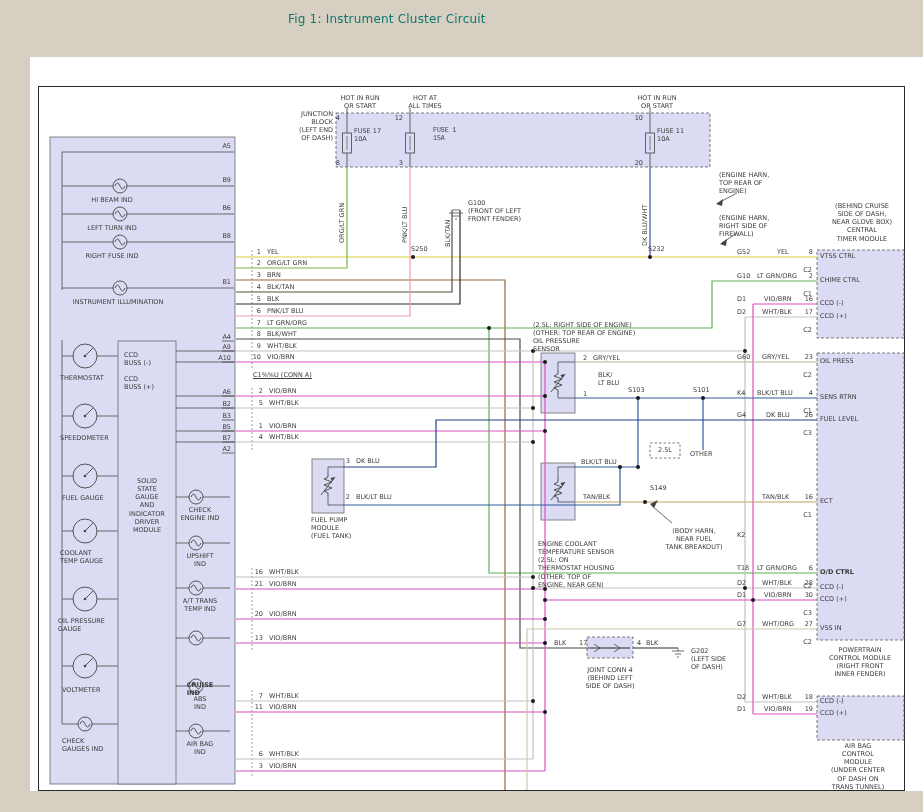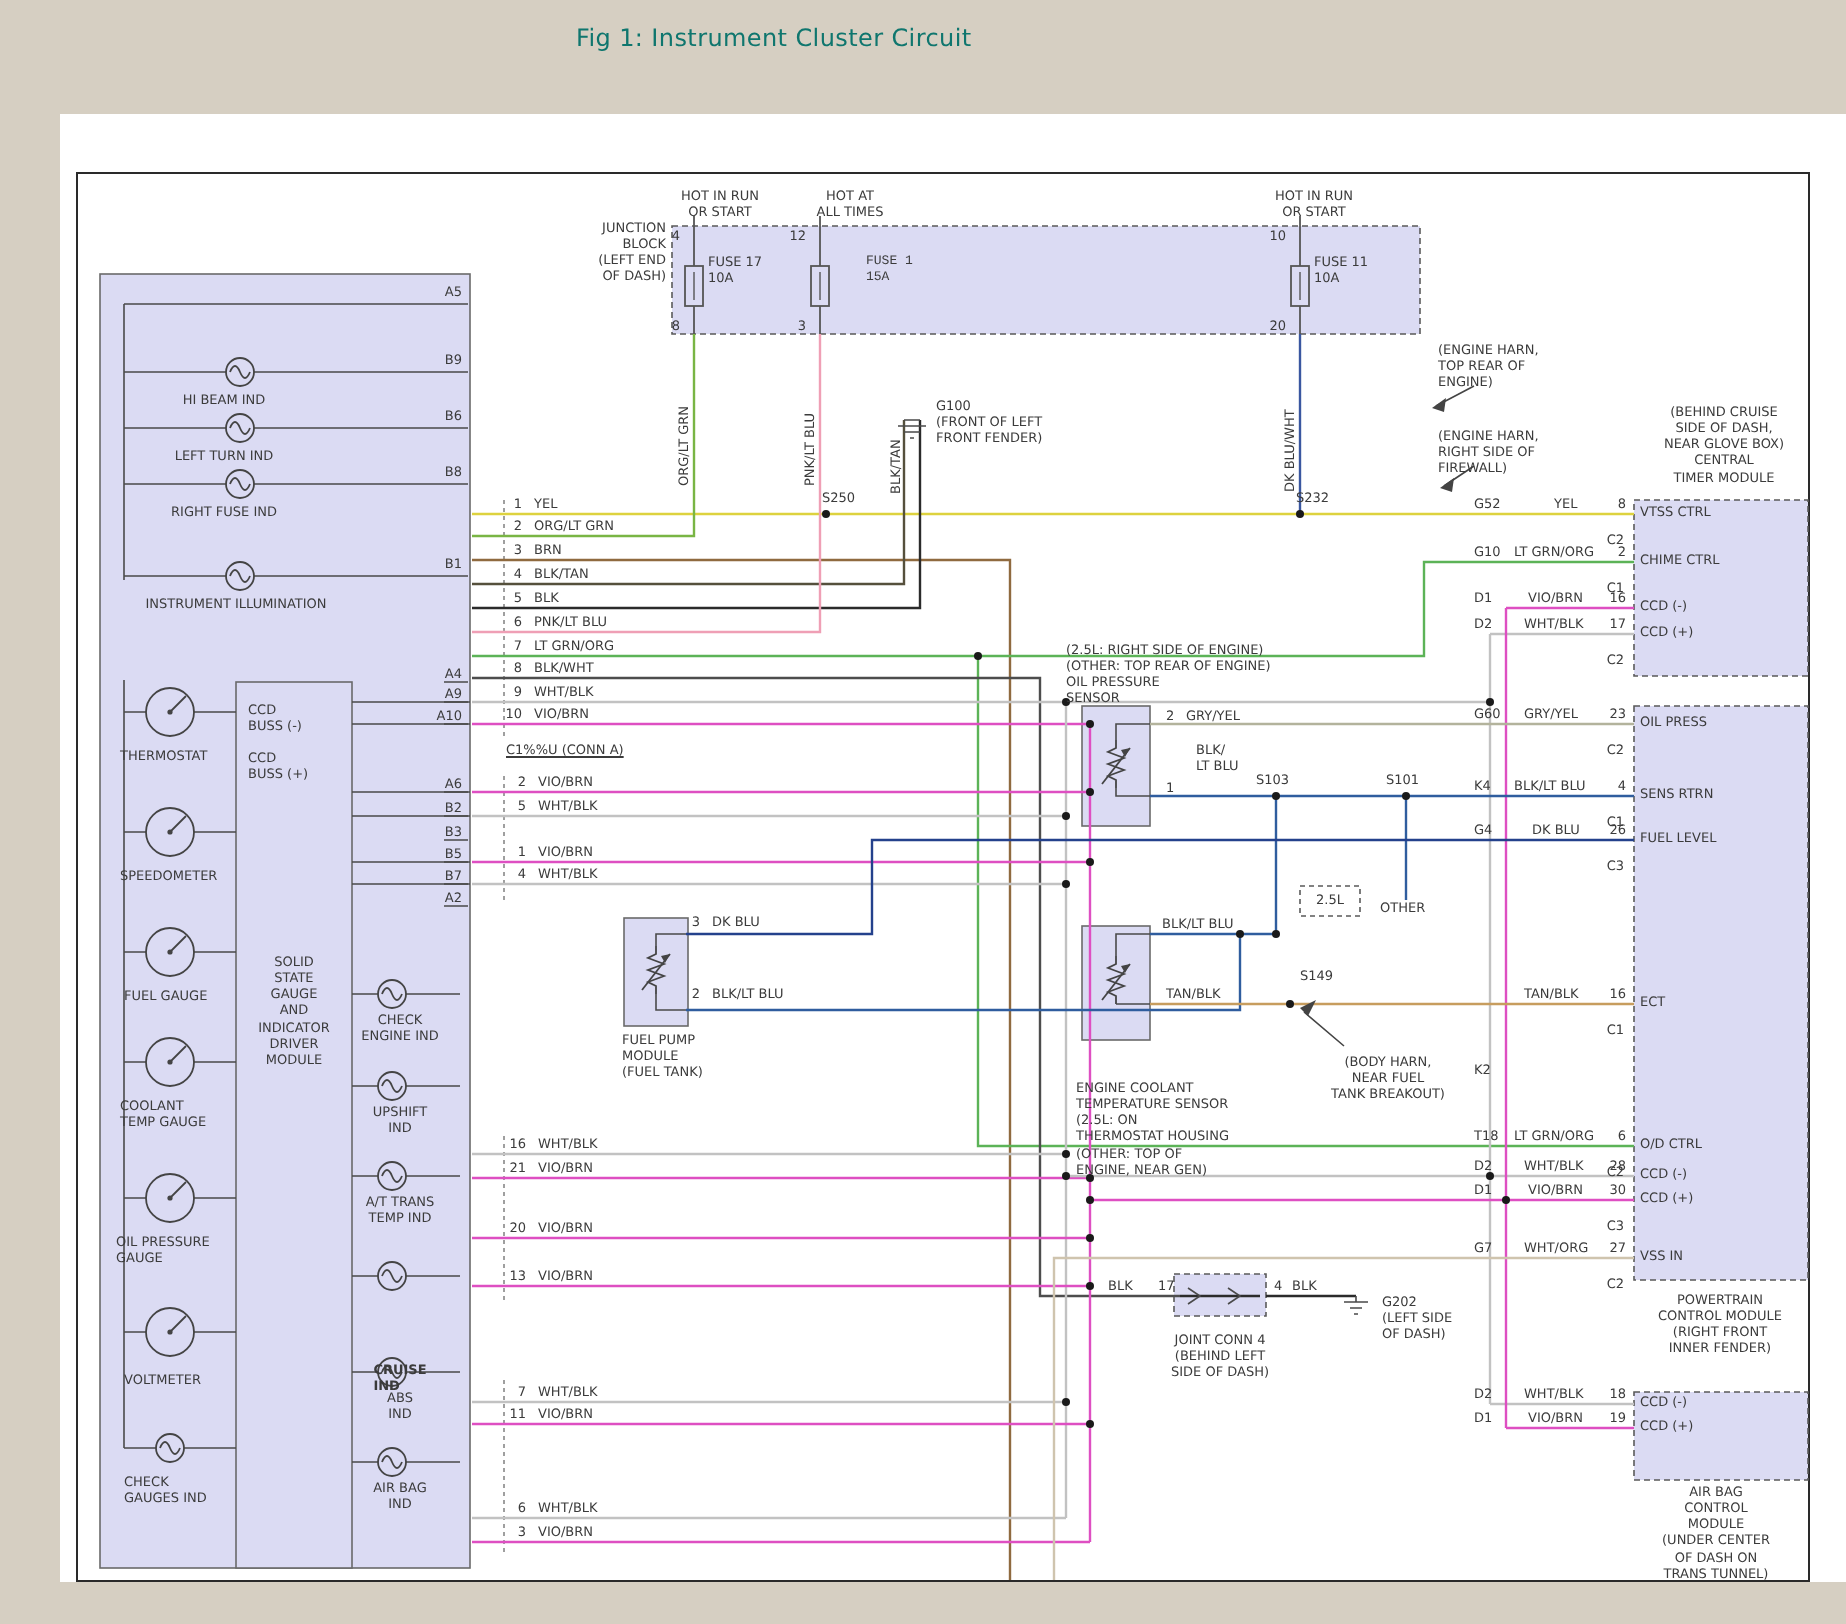--- a/index.html
+++ b/index.html
@@ -327,21 +327,21 @@
       <div class="lbl" style="left: 820px; top: 415px;">FUEL LEVEL</div>
       <div class="lbl" style="left: 812px; top: 429px; text-align: right; transform: translateX(-100%);">C3</div>
       <div class="lbl" style="left: 737px; top: 493px; margin-top: 38px;">K2</div>
       <div class="lbl" style="left: 762px; top: 493px;">TAN/BLK</div>
       <div class="lbl" style="left: 813px; top: 493px; text-align: right; transform: translateX(-100%);">16</div>
       <div class="lbl" style="left: 820px; top: 497px;">ECT</div>
       <div class="lbl" style="left: 812px; top: 511px; text-align: right; transform: translateX(-100%);">C1</div>
       <div class="lbl" style="left: 737px; top: 564px;">T18</div>
       <div class="lbl" style="left: 757px; top: 564px;">LT GRN/ORG</div>
       <div class="lbl" style="left: 813px; top: 564px; text-align: right; transform: translateX(-100%);">6</div>
-      <div class="lbl" style="left: 820px; top: 568px;">O/D CTRL</div>
+      <div class="lbl" style="left: 820px; top: 568px; font-weight: bold;">O/D CTRL</div>
       <div class="lbl" style="left: 812px; top: 582px; text-align: right; transform: translateX(-100%);">C2</div>
       <div class="lbl" style="left: 737px; top: 579px;">D2</div>
       <div class="lbl" style="left: 762px; top: 579px;">WHT/BLK</div>
       <div class="lbl" style="left: 813px; top: 579px; text-align: right; transform: translateX(-100%);">28</div>
       <div class="lbl" style="left: 820px; top: 583px;">CCD (-)</div>
       <div class="lbl" style="left: 737px; top: 591px;">D1</div>
       <div class="lbl" style="left: 764px; top: 591px;">VIO/BRN</div>
       <div class="lbl" style="left: 813px; top: 591px; text-align: right; transform: translateX(-100%);">30</div>
       <div class="lbl" style="left: 820px; top: 595px;">CCD (+)</div>
       <div class="lbl" style="left: 812px; top: 609px; text-align: right; transform: translateX(-100%);">C3</div>

